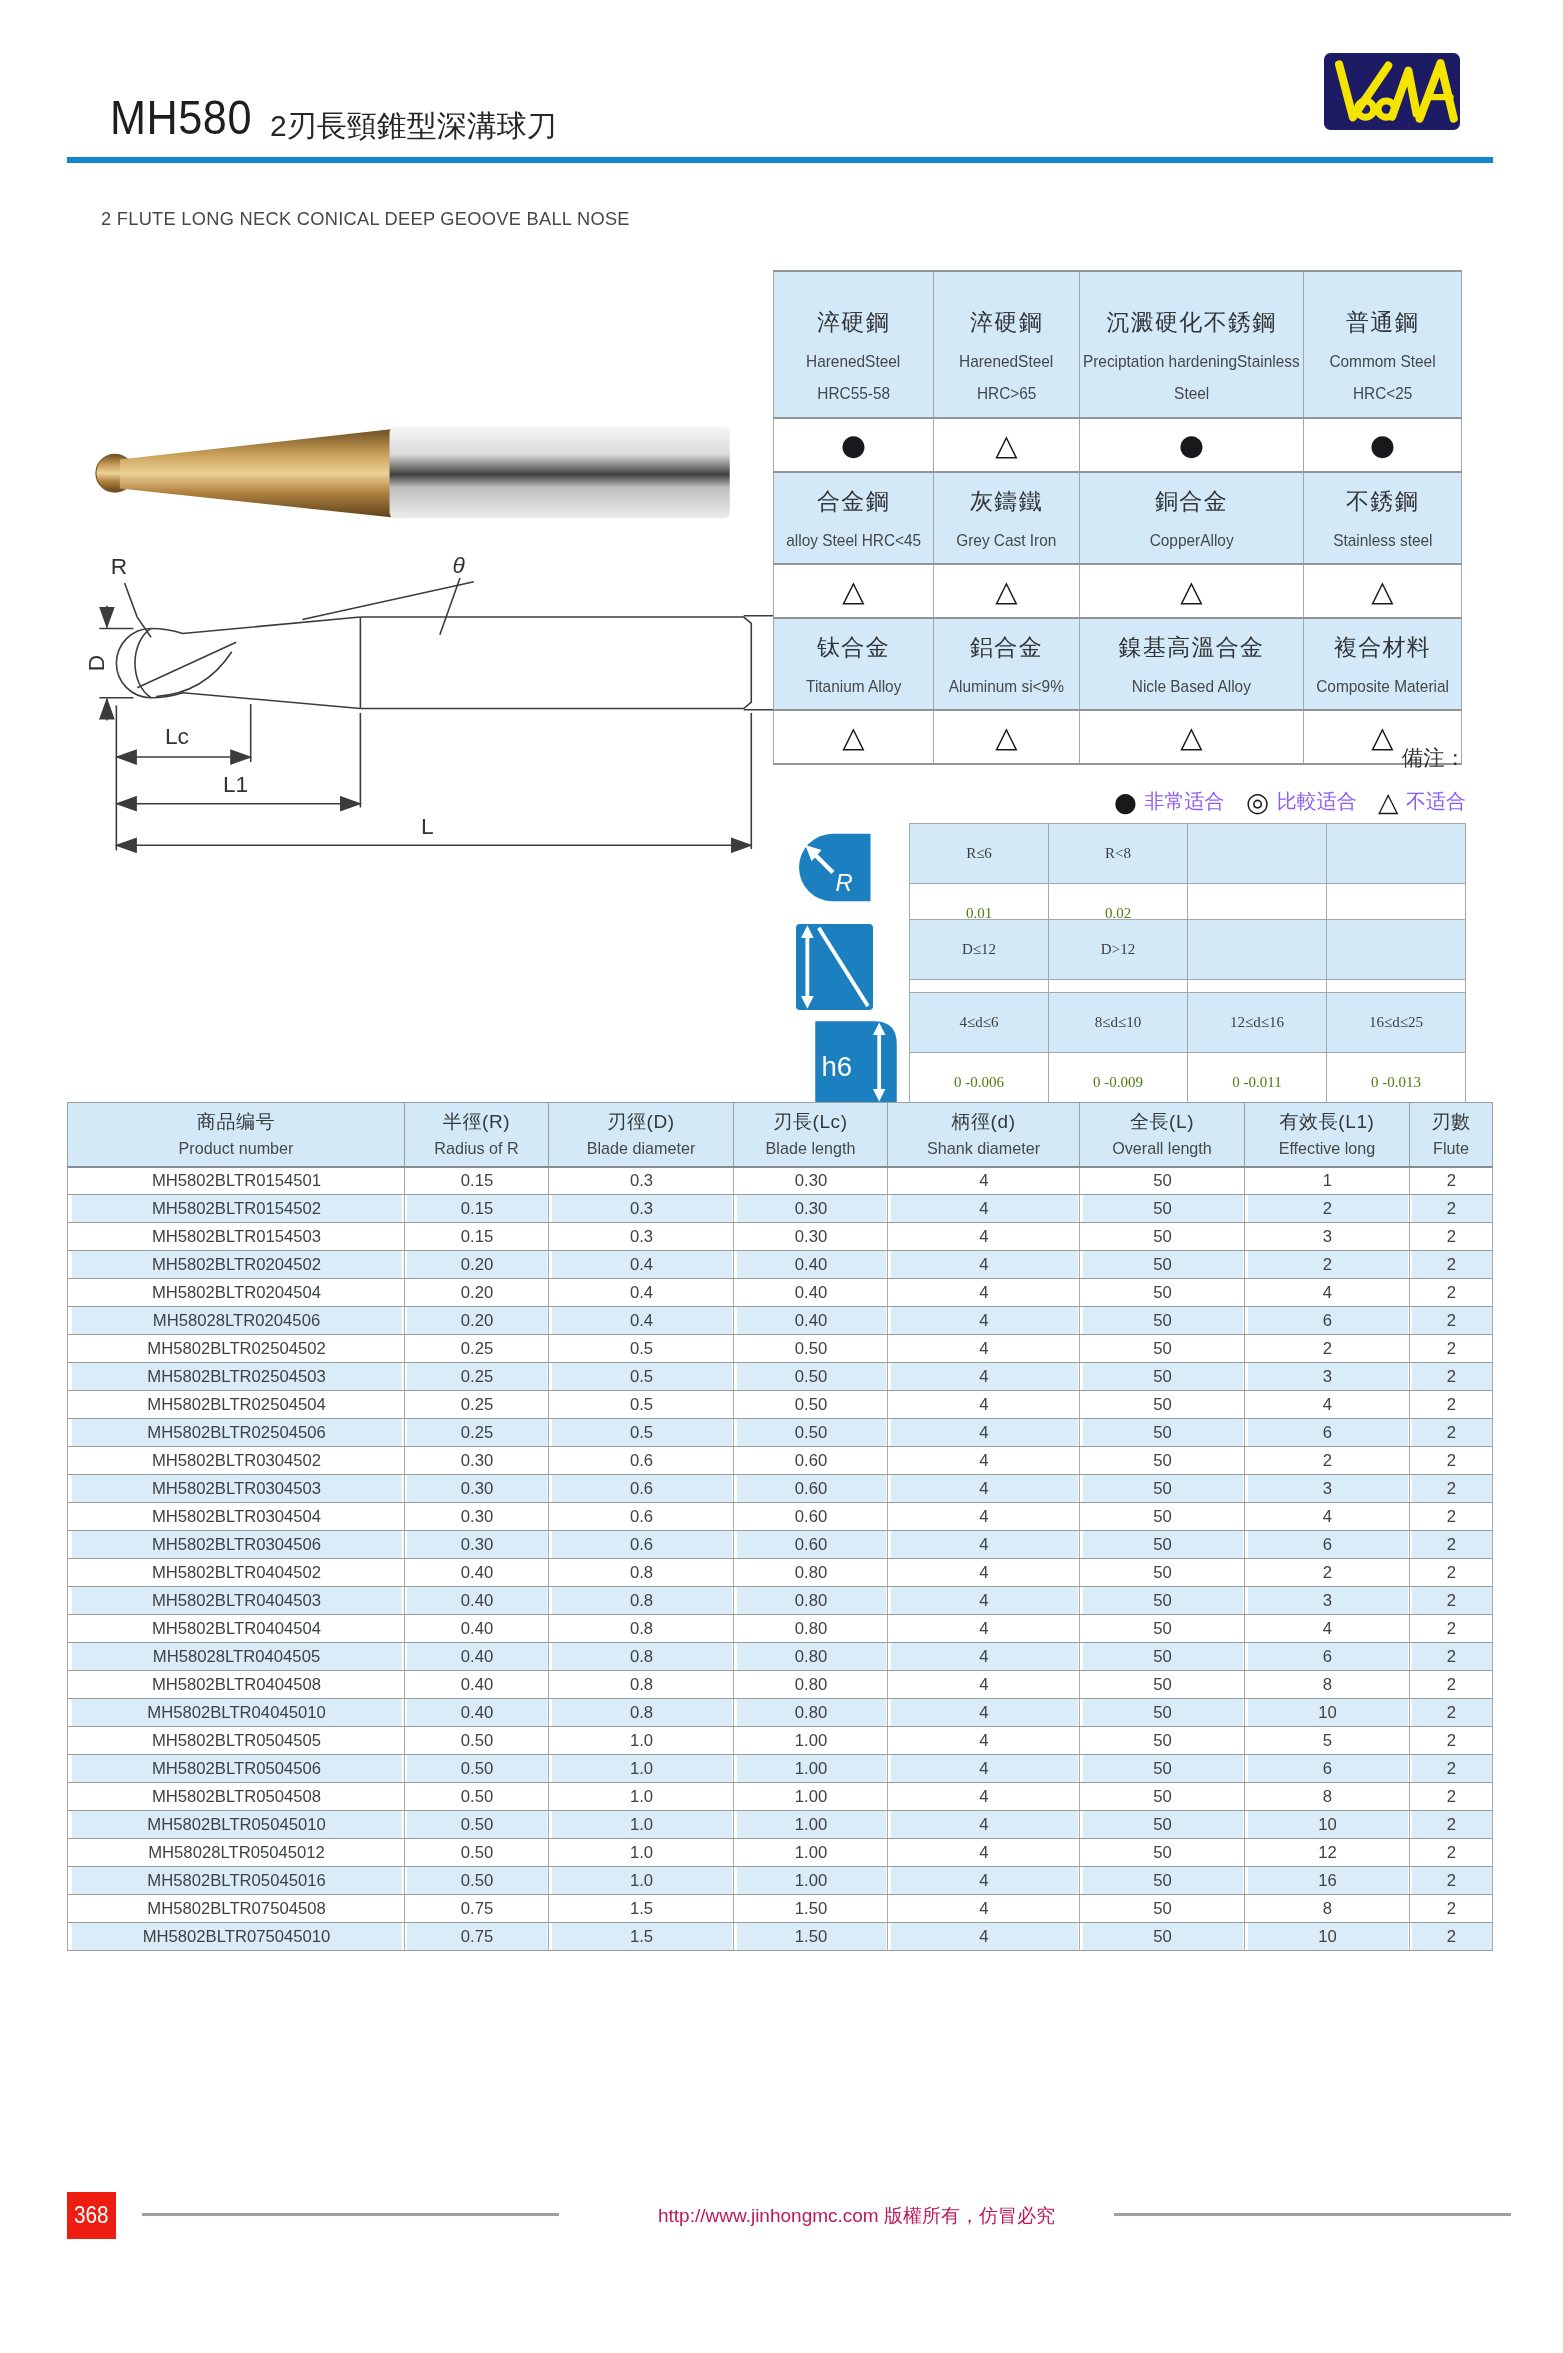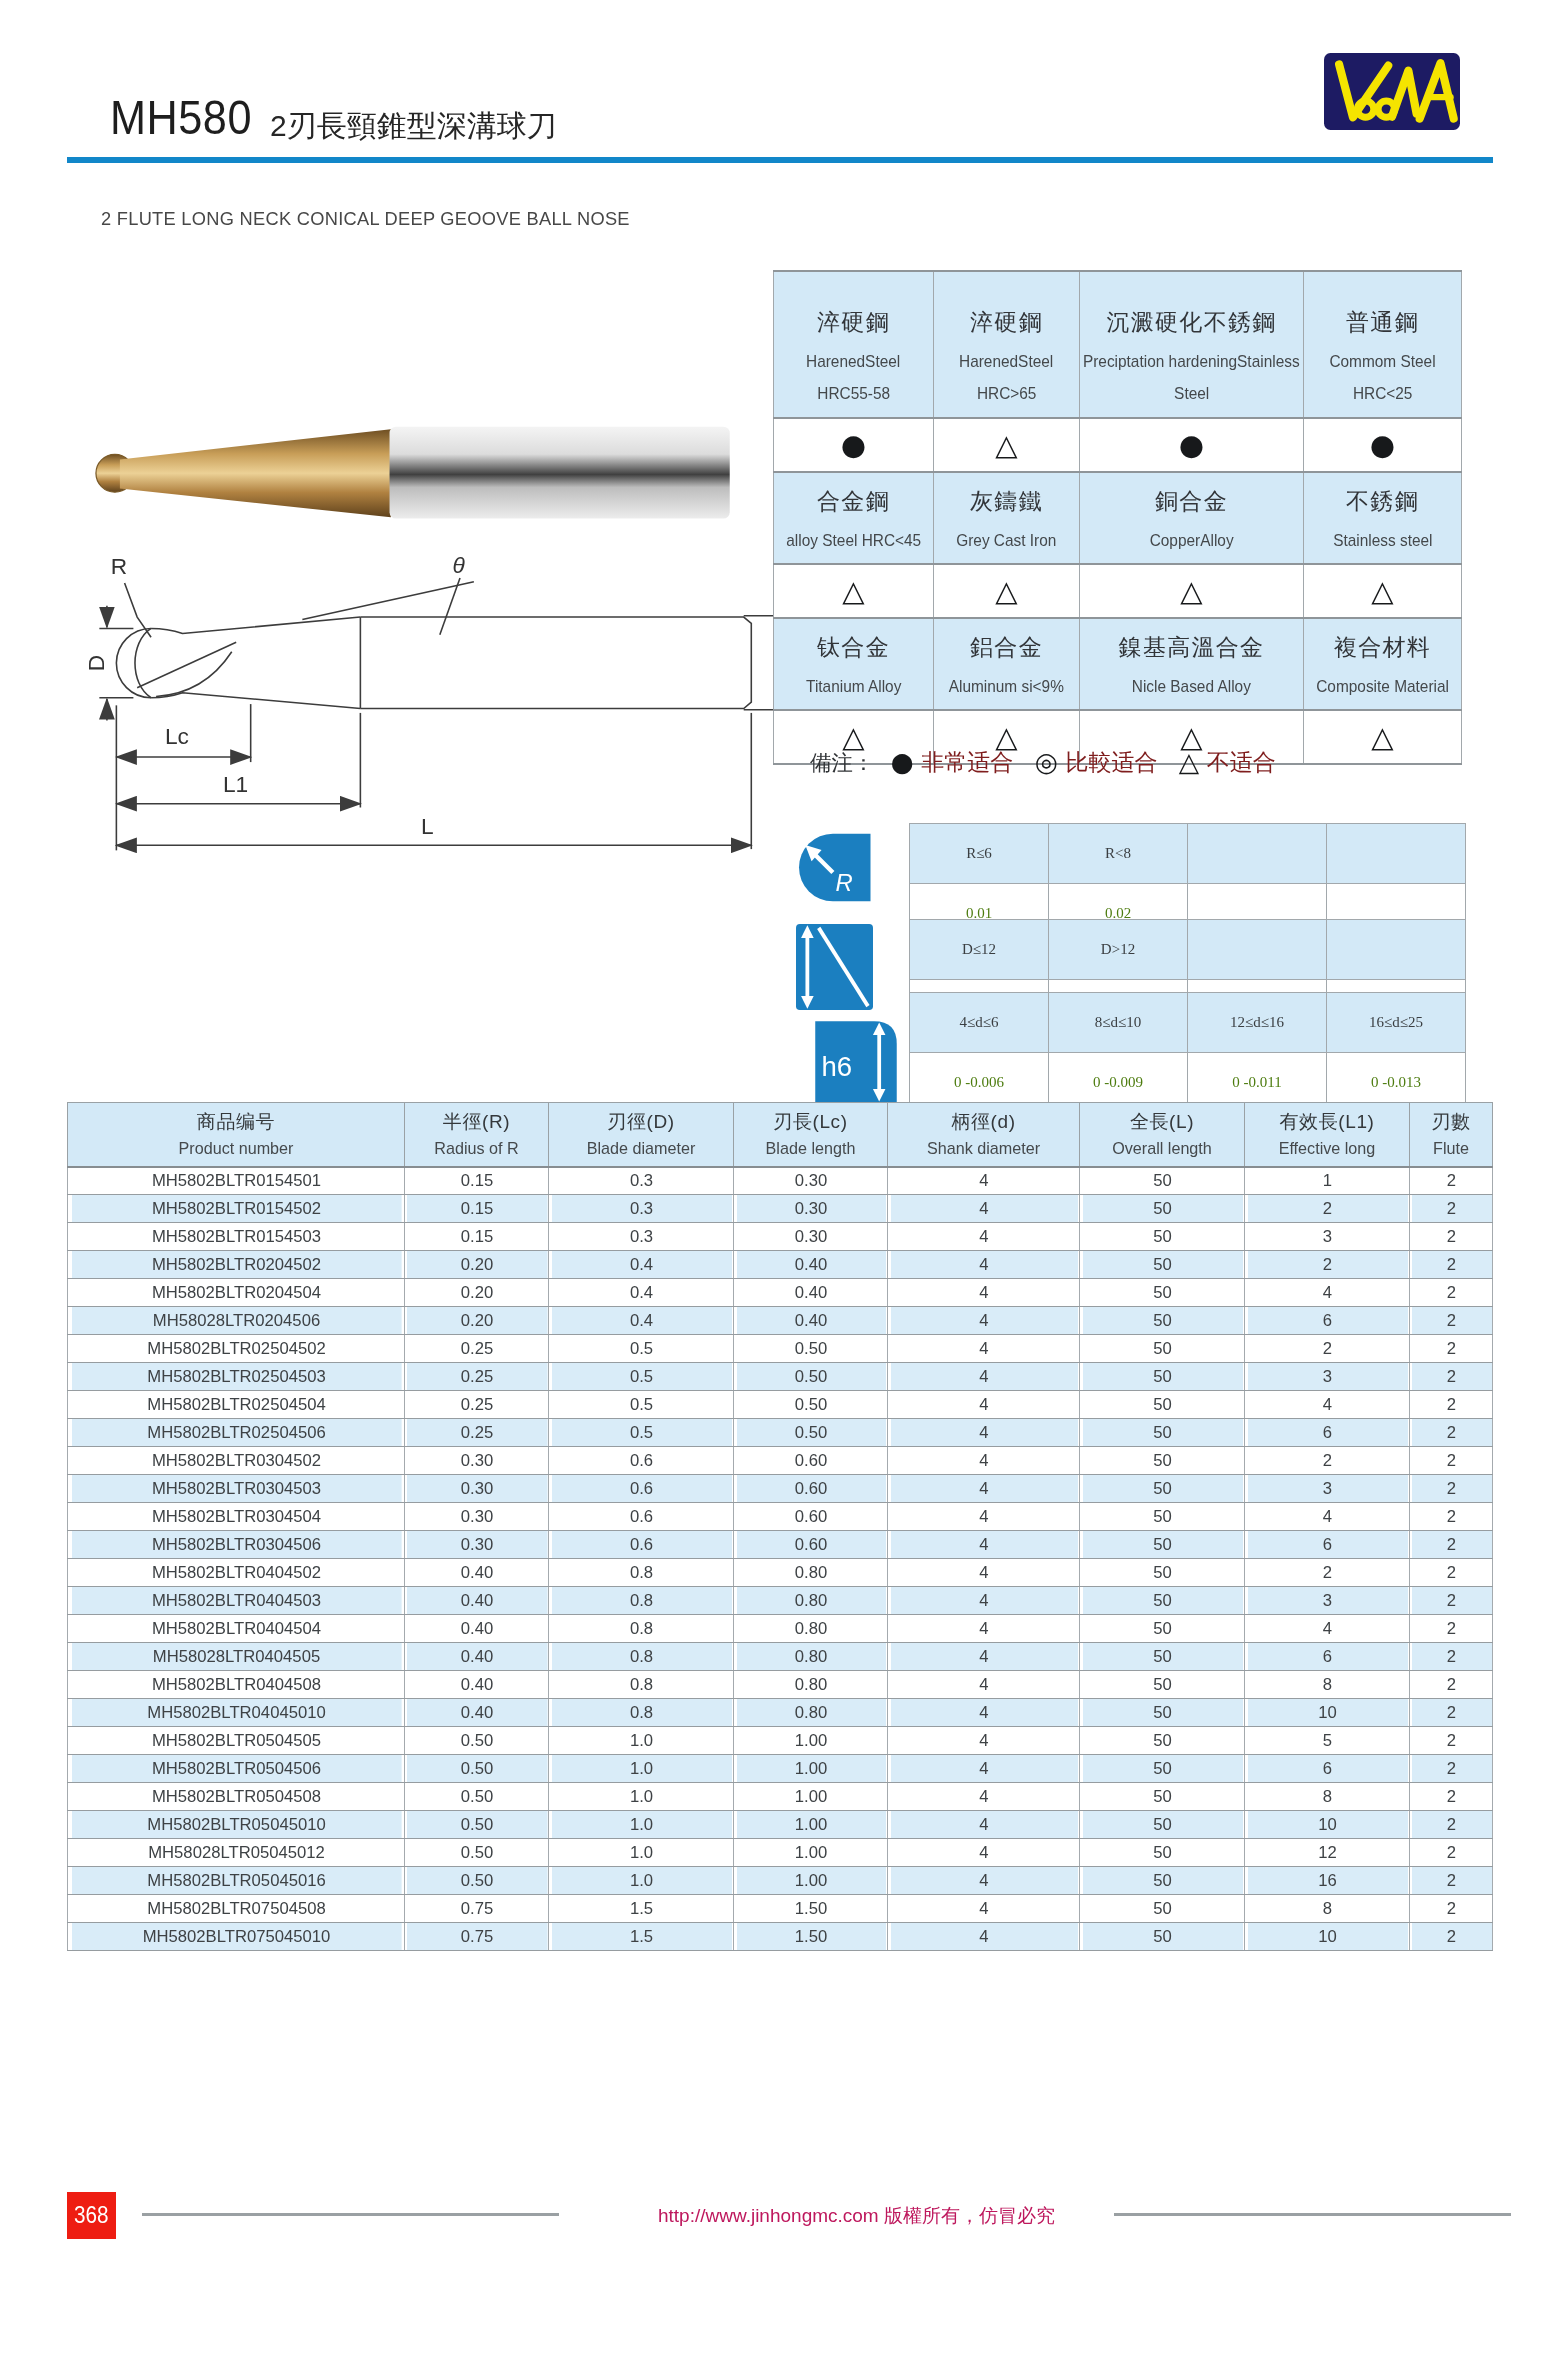--- a/index.html
+++ b/index.html
@@ -33,25 +33,25 @@
   .mat-hdr-1 .vflex,.mat-hdr-2 .vflex{height:90px;}
   .vflex{display:flex;flex-direction:column;justify-content:space-evenly;align-items:center;}
   .mat-cn{font-size:23px;color:#323539;letter-spacing:1.3px;}
   .mat-en{font-size:16.4px;color:#44484b;transform:scaleX(.94);white-space:nowrap;}
   .mat-sym td{height:54px;background:#fff;}
   .sym{font-family:"DejaVu Sans",sans-serif;color:#17191b;}
   .mat-sym .sym{font-size:29px;line-height:1;}
   .sym-double-circle{font-weight:bold;}
 
   
-  .legend{left:810px;top:743px;width:656px;height:38px;display:flex;align-items:center;gap:16.4px;}
+  .legend{left:810px;top:743px;width:656px;height:38px;display:flex;align-items:flex-end;gap:16.4px;flex-direction:column;}
   .legend-label{font-size:21.4px;color:#303336;}
   .legend-item{display:flex;align-items:center;gap:7.6px;}
   .legend-sym{font-size:26.5px;line-height:1;}
-  .legend-text{font-size:23px;color:#7f1d1d;}
+  .legend-text{font-size:20px;color:#8b5cf6;}
 
   
   .tol-table{position:absolute;left:909px;width:555px;border-collapse:collapse;table-layout:fixed;border:1.9px solid #878d91;}
   #tol-0{top:823px;} #tol-1{top:919px;} #tol-2{top:992px;}
   .tol-table td{width:139px;height:60px;border:1.3px solid #a2a8ac;text-align:center;vertical-align:middle;font-size:15px;font-family:Liberation Serif, serif;}
   .tol-hdr td{background:var(--header-blue);color:#3a3e41;}
   .tol-val td{background:#fff;color:#4d7c0f;}
   .tol-icon{position:absolute;}
   #icon-r{left:794px;top:832px;width:79px;height:72px;}
   #icon-d{left:796px;top:924px;width:77px;height:86px;}

